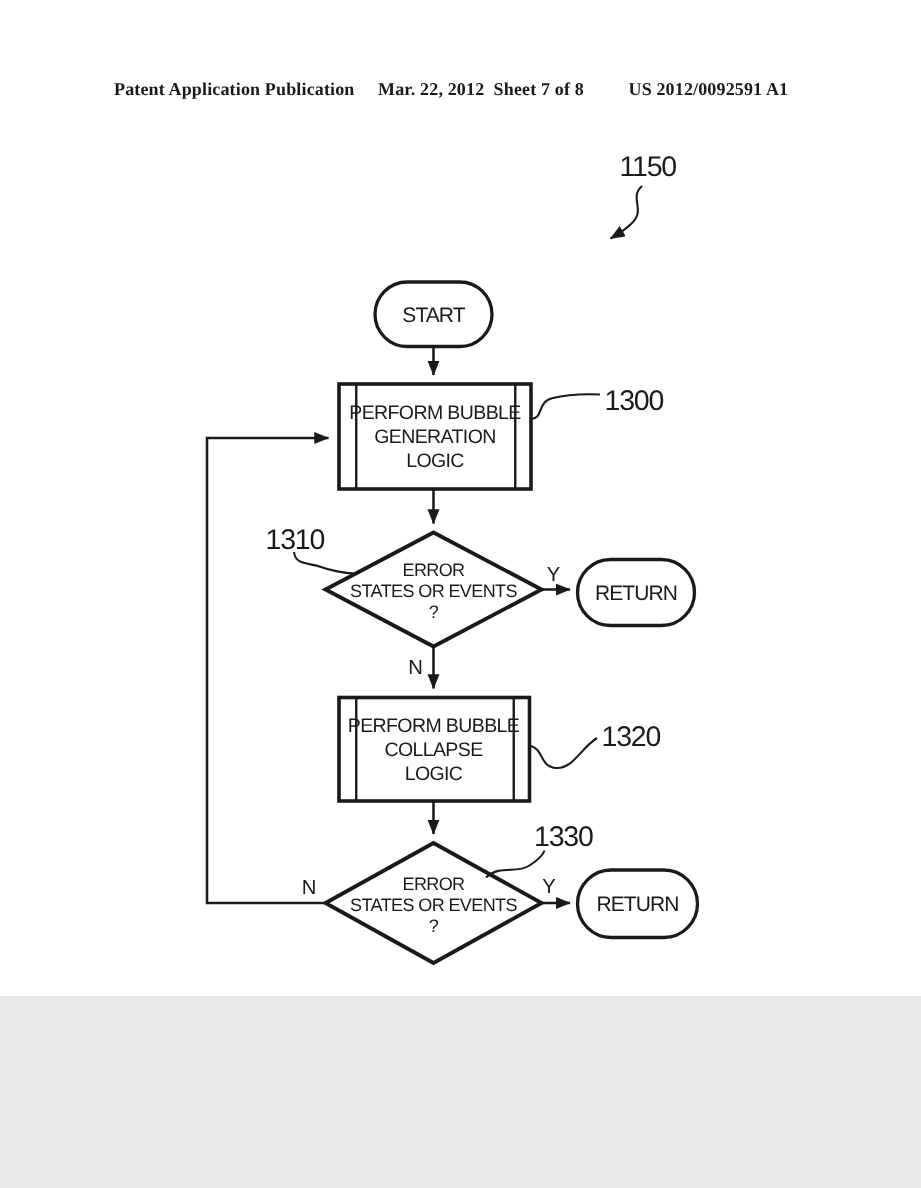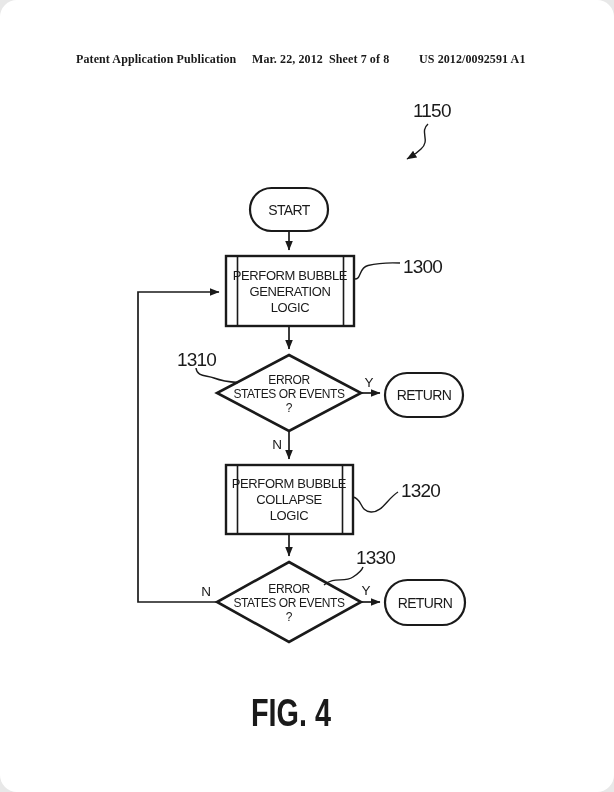--- a/index.html
+++ b/index.html
@@ -1,23 +1,22 @@
 <!DOCTYPE html>
 <html style="--ink: #1a1a1a; --paper: #ffffff;"><head>
 <meta charset="utf-8">
 <style>
   html, body { margin: 0; padding: 0; background: #e8e8e8; }
   #page {
     position: relative;
     width: 614px;
-    height: 792px;
+    height: 664px;
     background: var(--paper, #fff);
     overflow: hidden;
     font-family: "Liberation Sans", sans-serif;
-    border-radius: 17px;
   }
   
   .hdr-text {
     position: absolute;
     top: 52px;
     font-family: "Liberation Serif", serif;
     font-weight: bold;
     font-size: 12px;
     color: var(--ink, #1a1a1a);
     white-space: pre;

